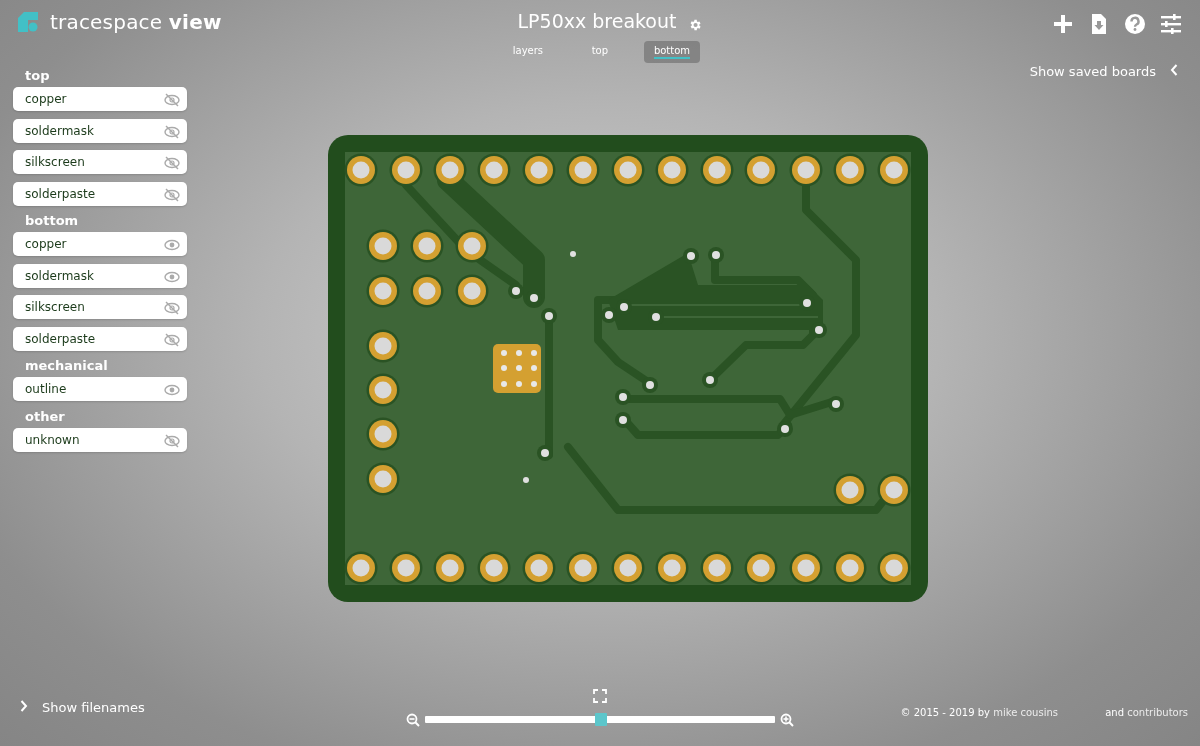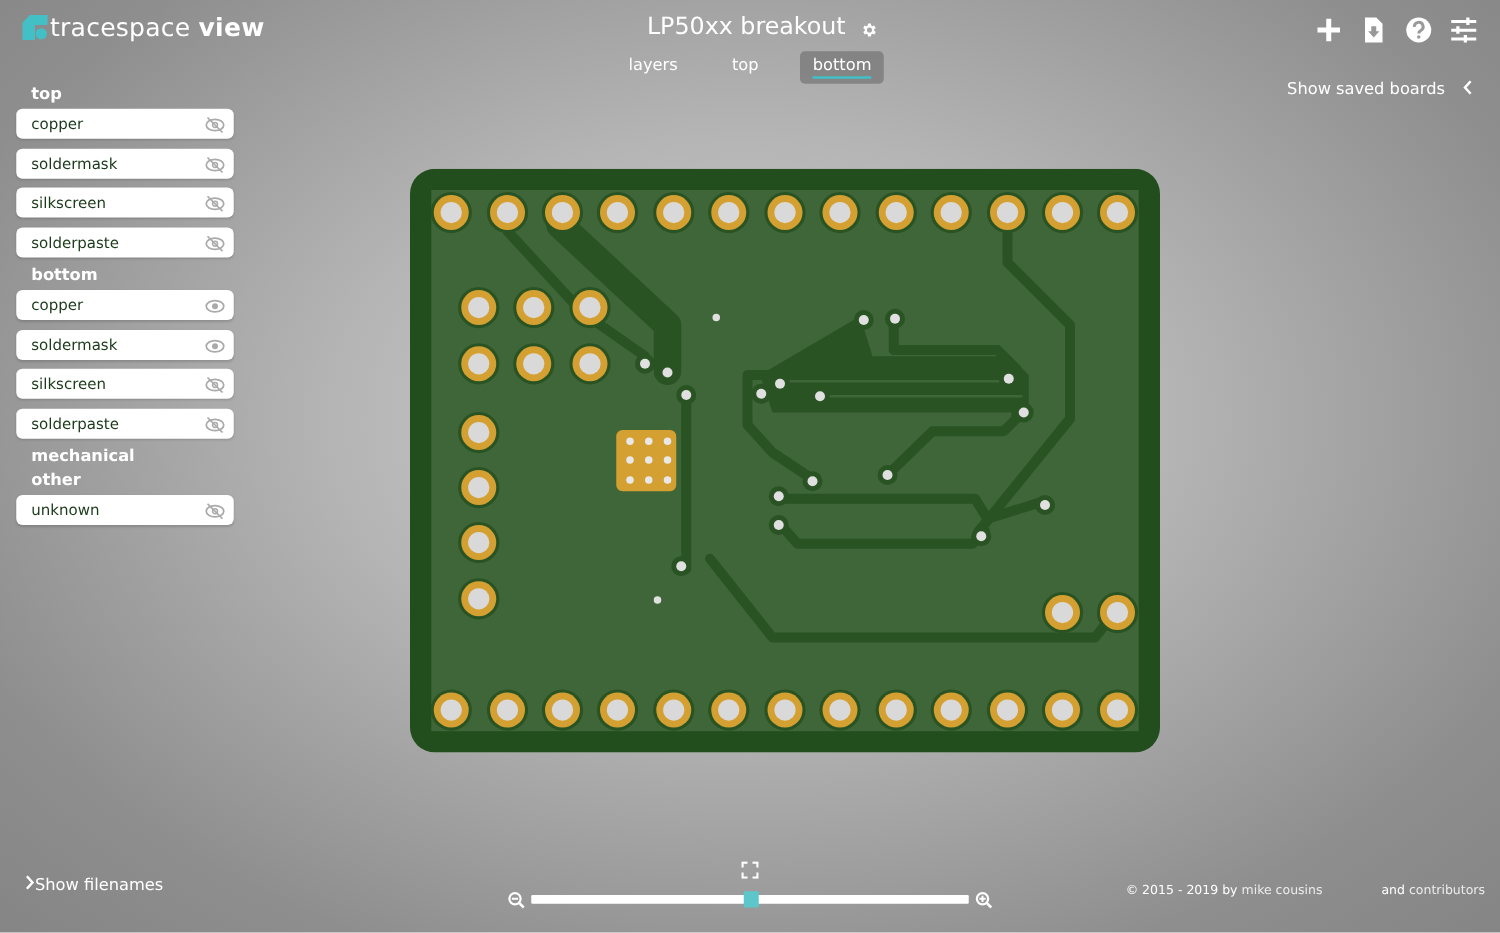--- a/index.html
+++ b/index.html
@@ -3,47 +3,47 @@
 <meta charset="utf-8">
 <style>
   * { box-sizing: border-box; margin: 0; padding: 0; }
   html, body { width: 1200px; height: 746px; overflow: hidden; }
   body {
     font-family: "DejaVu Sans", sans-serif;
     background: radial-gradient(ellipse at 50% 45%, #d2d2d2 0%, #b4b4b4 40%, #8e8e8e 80%, #858585 100%);
     color: #fff;
     position: relative;
   }
-  .brand { position: absolute; left: 16px; top: 10px; display: flex; align-items: center; }
+  .brand { position: absolute; left: 16px; top: 10px; display: flex; align-items: center; gap: 10px; }
   .brand-logo { width: 24px; height: 24px; position: relative; }
   .brand-text { font-size: 20px; color: #fff; letter-spacing: 0.2px; }
   .brand-text b { font-weight: bold; }
 
   .title-wrap { position: absolute; left: 0; right: 0; top: 10px; text-align: center; padding-left: 20px; }
   .title { font-size: 19px; display: inline-flex; align-items: center; gap: 12px; }
   .gear { width: 14px; height: 14px; display: inline-block; }
 
   .tabs { position: absolute; top: 41px; left: 0; right: 0; display: flex; justify-content: center; gap: 6px; }
-  .tab { font-size: 13px; padding: 4px 10px 7px; border-radius: 4px; color: #fff; cursor: pointer; position: relative; min-width: 56px; text-align: center; }
+  .tab { font-size: 10px; padding: 4px 10px 7px; border-radius: 4px; color: #fff; cursor: pointer; position: relative; min-width: 56px; text-align: center; }
   .tab + .tab { margin-left: 10px; }
   .tab.active { background: rgba(100,100,100,0.55); }
   .tab.active::after { content: ""; position: absolute; left: 10px; right: 10px; bottom: 4px; height: 2px; background: #42c0c6; }
 
   .top-actions { position: absolute; right: 18px; top: 13px; display: flex; gap: 14px; align-items: center; }
   .top-actions span { width: 22px; height: 22px; display: inline-block; cursor: pointer; }
 
   .saved { position: absolute; right: 22px; top: 64px; font-size: 13px; display: flex; gap: 14px; align-items: flex-start; cursor: pointer; }
 
   .sidebar { position: absolute; left: 13px; top: 64px; width: 174px; }
   .group-label { font-size: 13px; font-weight: bold; margin: 4px 0 4px 12px; }
   .layer { background: #fff; border-radius: 5px; height: 24px; margin-bottom: 7.5px; display: flex; align-items: center; justify-content: space-between; padding: 0 6px 0 12px; box-shadow: 0 1px 2px rgba(0,0,0,0.15); cursor: pointer; }
   .layer-name { color: #1b3a1a; font-size: 12px; }
   .vis { width: 18px; height: 14px; display: inline-block; }
 
-  .show-files { position: absolute; left: 20px; top: 700px; font-size: 13px; display: flex; align-items: center; cursor: pointer; }
+  .show-files { position: absolute; left: 20px; top: 700px; font-size: 13px; display: flex; gap: 14px; align-items: center; cursor: pointer; }
 
   .zoom-ctrl { position: absolute; left: 404px; top: 686px; width: 392px; height: 48px; }
   .fit { position: absolute; left: 189px; top: 2px; width: 14px; height: 14px; cursor: pointer; }
   .zoom-out, .zoom-in { position: absolute; top: 26px; width: 14px; height: 14px; cursor: pointer; }
   .zoom-out { left: 2px; } .zoom-in { left: 376px; }
   .track { position: absolute; left: 21px; top: 30px; width: 350px; height: 7px; background: #fff; border-radius: 1px; cursor: pointer; }
   .thumb { position: absolute; left: 170px; top: -3px; width: 12px; height: 13px; background: #5cc6cb; border-radius: 1px; }
 
   .footer { position: absolute; right: 12px; top: 705px; font-size: 10px; text-align: right; line-height: 16px; }
   .footer b { font-weight: normal; margin-left: 44px; }
@@ -173,20 +173,27 @@
   <div class="layer">
       <span class="layer-name">solderpaste</span>
       <span class="vis"><svg width="18" height="14" viewBox="0 0 18 14">
           <ellipse cx="9" cy="7" rx="7" ry="4.5" fill="none" stroke="#aaa" stroke-width="1.4"></ellipse>
           <circle cx="9" cy="7" r="2" fill="none" stroke="#aaa" stroke-width="1.2"></circle>
           <line x1="3" y1="1" x2="15" y2="13" stroke="#aaa" stroke-width="1.4"></line>
         </svg></span>
     </div>
 
   <div class="group-label">mechanical</div>
+  <div class="layer">
+      <span class="layer-name">outline</span>
+      <span class="vis"><svg width="18" height="14" viewBox="0 0 18 14">
+          <ellipse cx="9" cy="7" rx="7" ry="4.5" fill="none" stroke="#aaa" stroke-width="1.4"></ellipse>
+          <circle cx="9" cy="7" r="2.4" fill="#aaa"></circle>
+        </svg></span>
+    </div>
 
   <div class="group-label">other</div>
   <div class="layer">
       <span class="layer-name">unknown</span>
       <span class="vis"><svg width="18" height="14" viewBox="0 0 18 14">
           <ellipse cx="9" cy="7" rx="7" ry="4.5" fill="none" stroke="#aaa" stroke-width="1.4"></ellipse>
           <circle cx="9" cy="7" r="2" fill="none" stroke="#aaa" stroke-width="1.2"></circle>
           <line x1="3" y1="1" x2="15" y2="13" stroke="#aaa" stroke-width="1.4"></line>
         </svg></span>
     </div>

